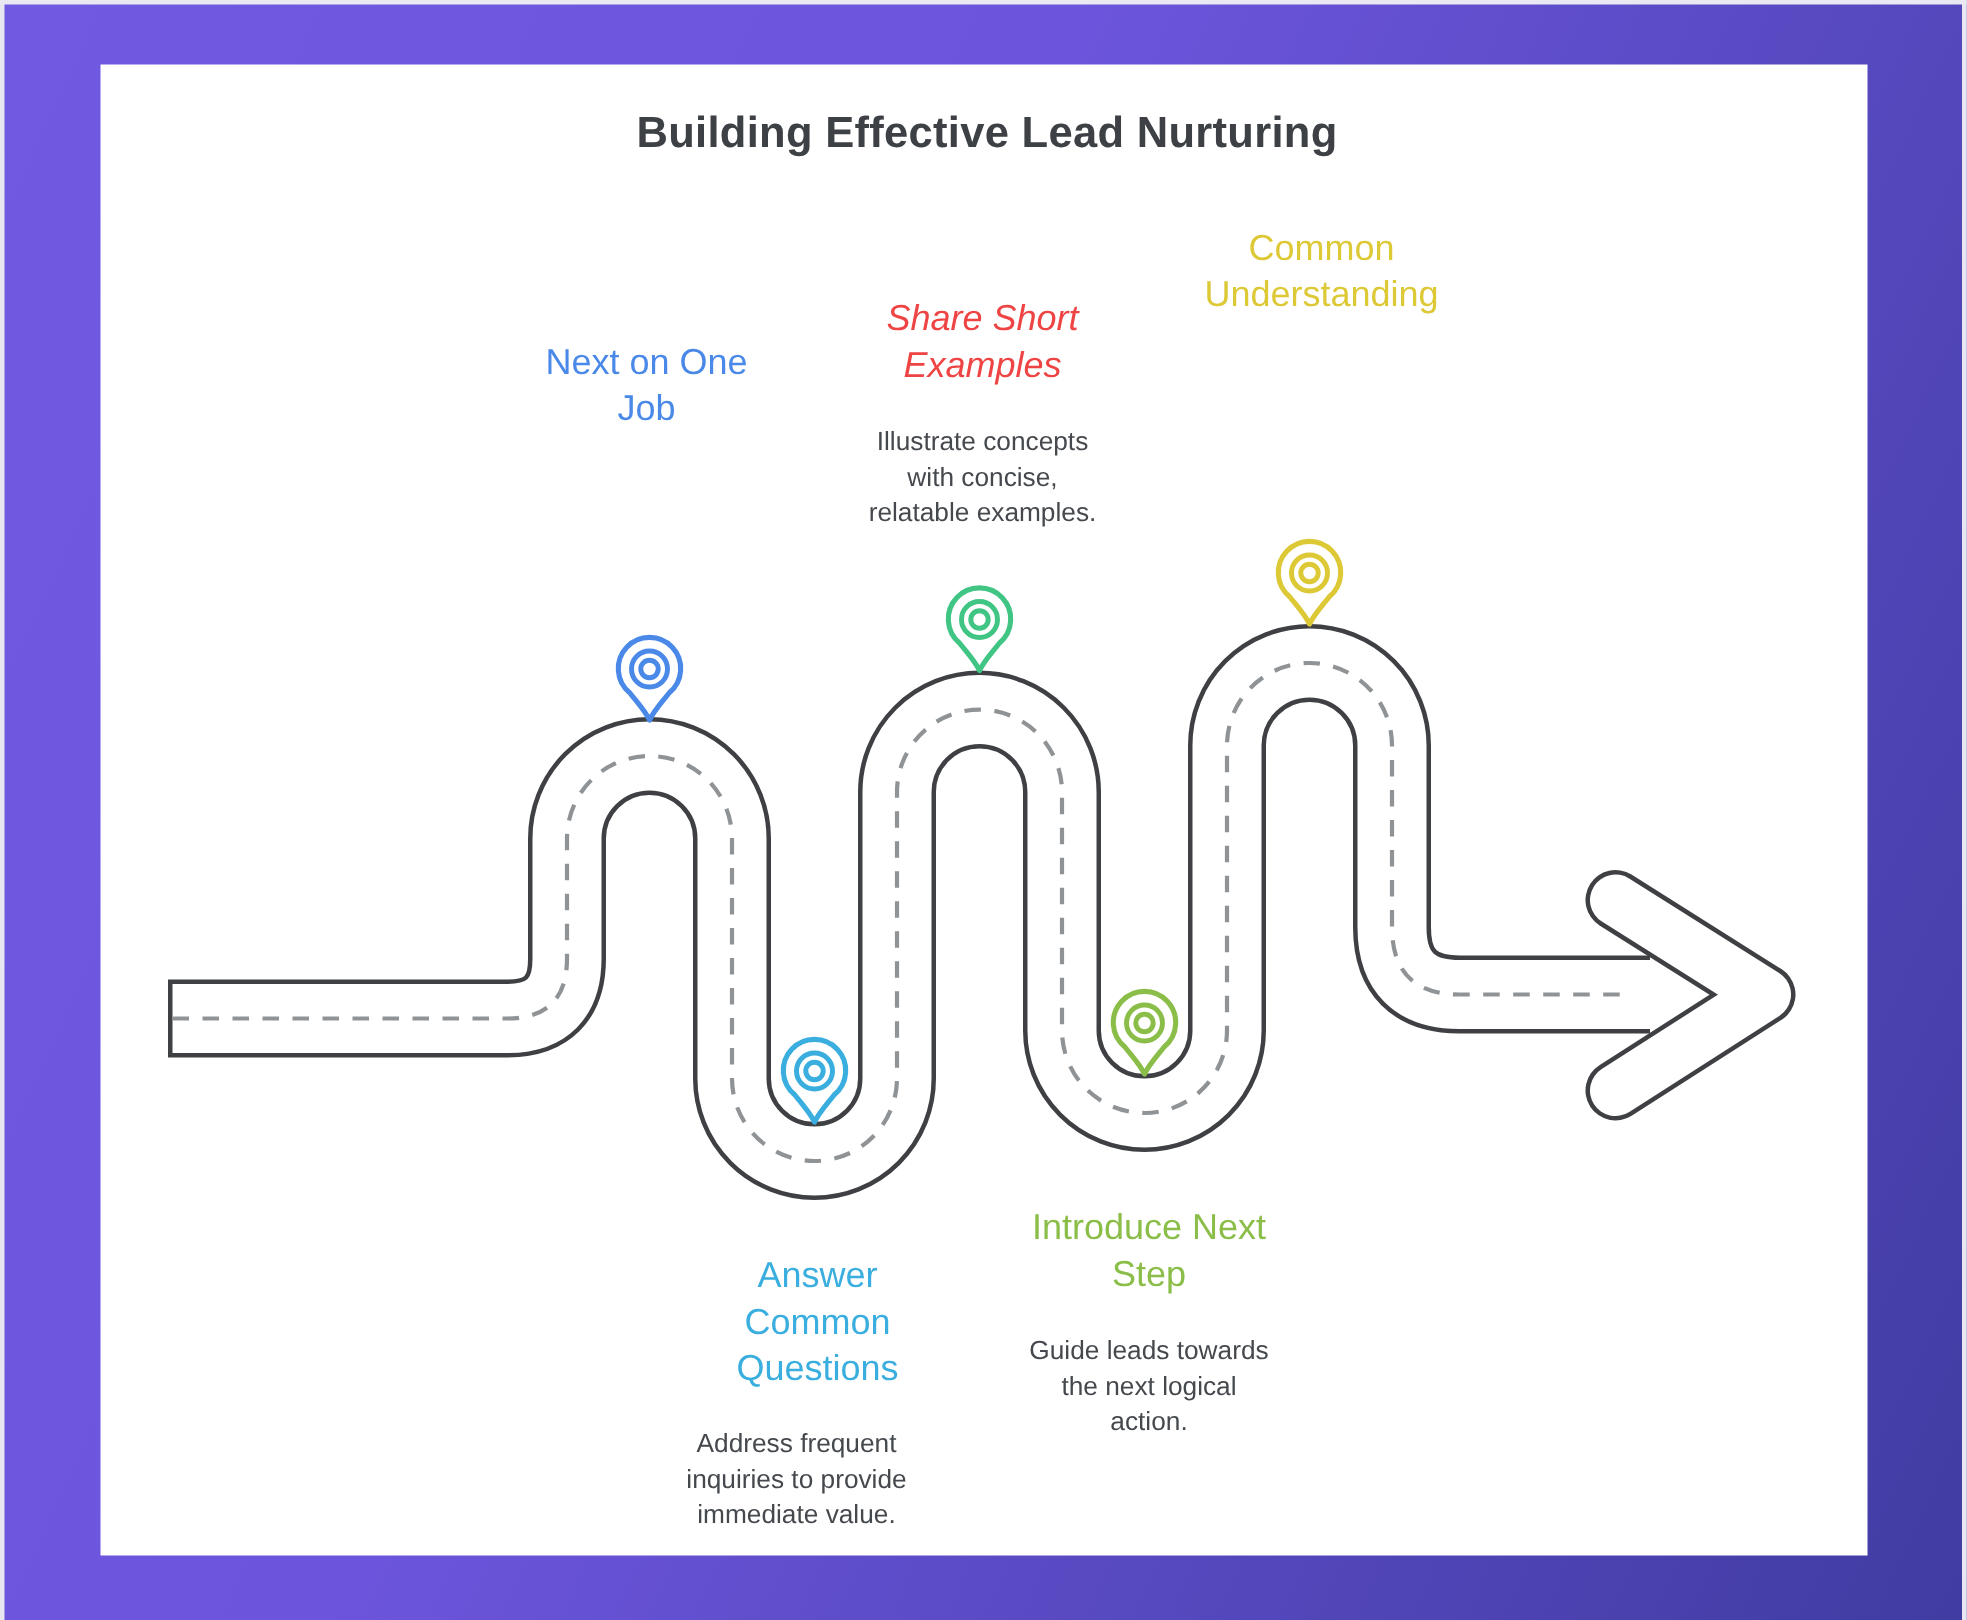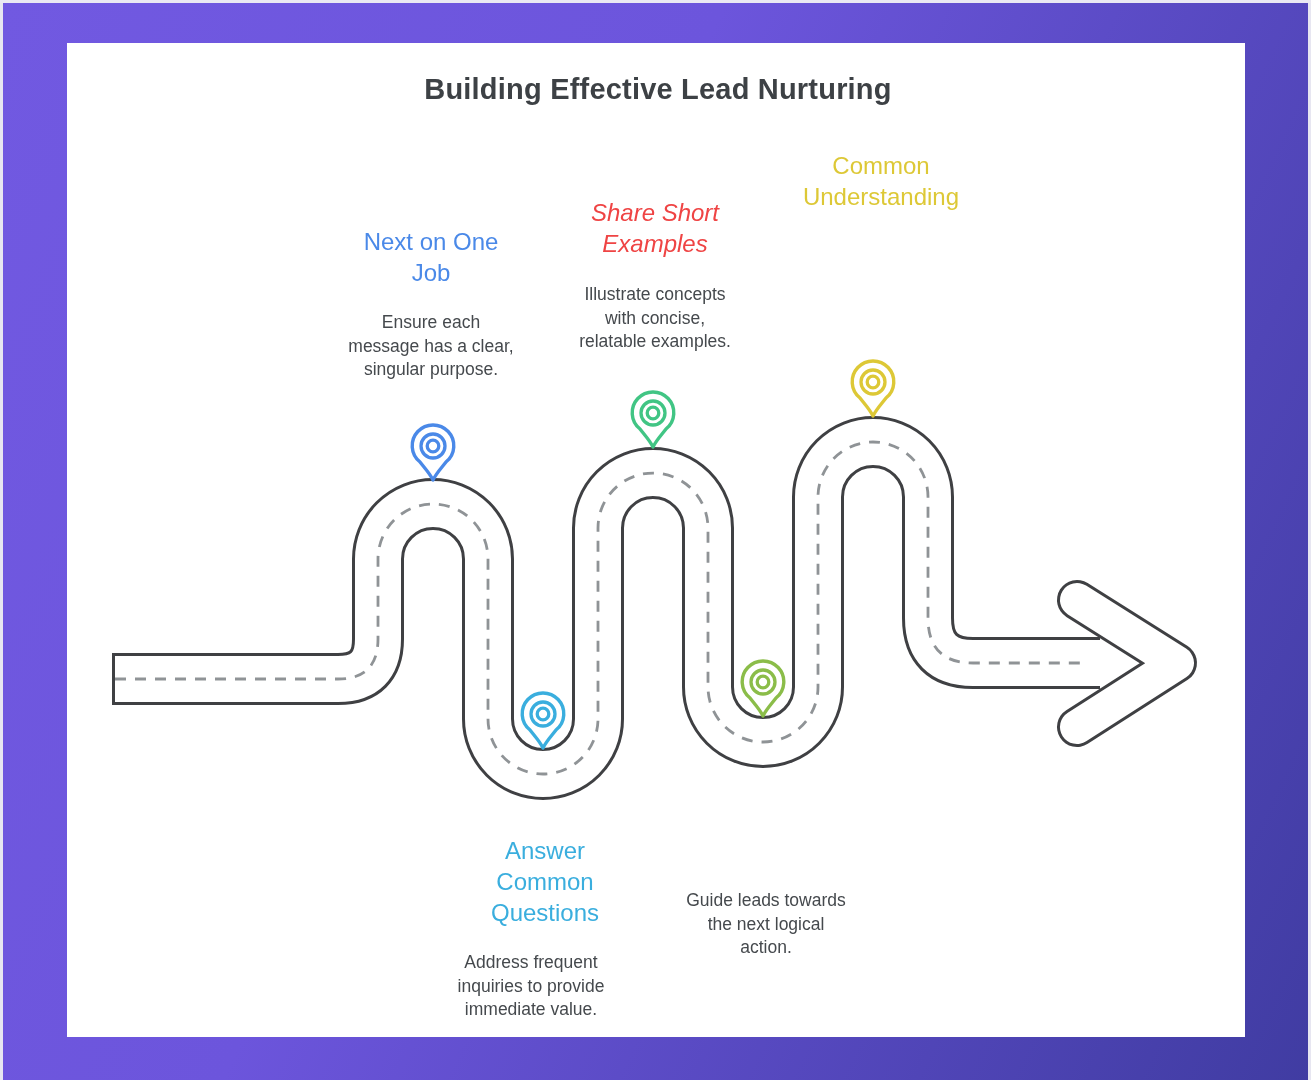--- a/index.html
+++ b/index.html
@@ -76,37 +76,36 @@
     </g>
     <g transform="translate(873,382)" style="color: rgb(221, 200, 54);">
       <path class="pin-body" d="M0 34 C-3.5 27 -8 22.5 -13.2 15.8 A20.8 20.8 0 1 1 13.2 15.8 C8 22.5 3.5 27 0 34 Z"></path>
       <circle class="pin-ring" r="12"></circle>
         <circle class="pin-ring" r="5.8"></circle>
     </g>
   </svg>
 
   <div class="step-title" style="left: 234px; top: 183px; color: rgb(74, 137, 232);">Next on One
 Job</div>
-  <div class="step-desc" style="left:239px;top:268px;">Ensure each
-message has a clear,
-singular purpose.</div>
 
   <div class="step-title" style="left: 458px; top: 154px; color: #ef4444; font-style: italic;">Share Short
 Examples</div>
   <div class="step-desc" style="left:463px;top:240px;">Illustrate concepts
 with concise,
 relatable examples.</div>
 
   <div class="step-title" style="left: 684px; top: 107px; color: rgb(221, 200, 54);">Common
 Understanding</div>
 
   <div class="step-title" style="left: 348px; top: 792px; color: rgb(58, 174, 222);">Answer
 Common
 Questions</div>
   <div class="step-desc" style="left:339px;top:908px;">Address frequent
 inquiries to provide
 immediate value.</div>
 
+  <div class="step-title" style="left: 569px; top: 760px; color: rgb(139, 189, 73);">Introduce Next
+Step</div>
   <div class="step-desc" style="left:574px;top:846px;">Guide leads towards
 the next logical
 action.</div>
 
 </div>
 
 </body></html>

